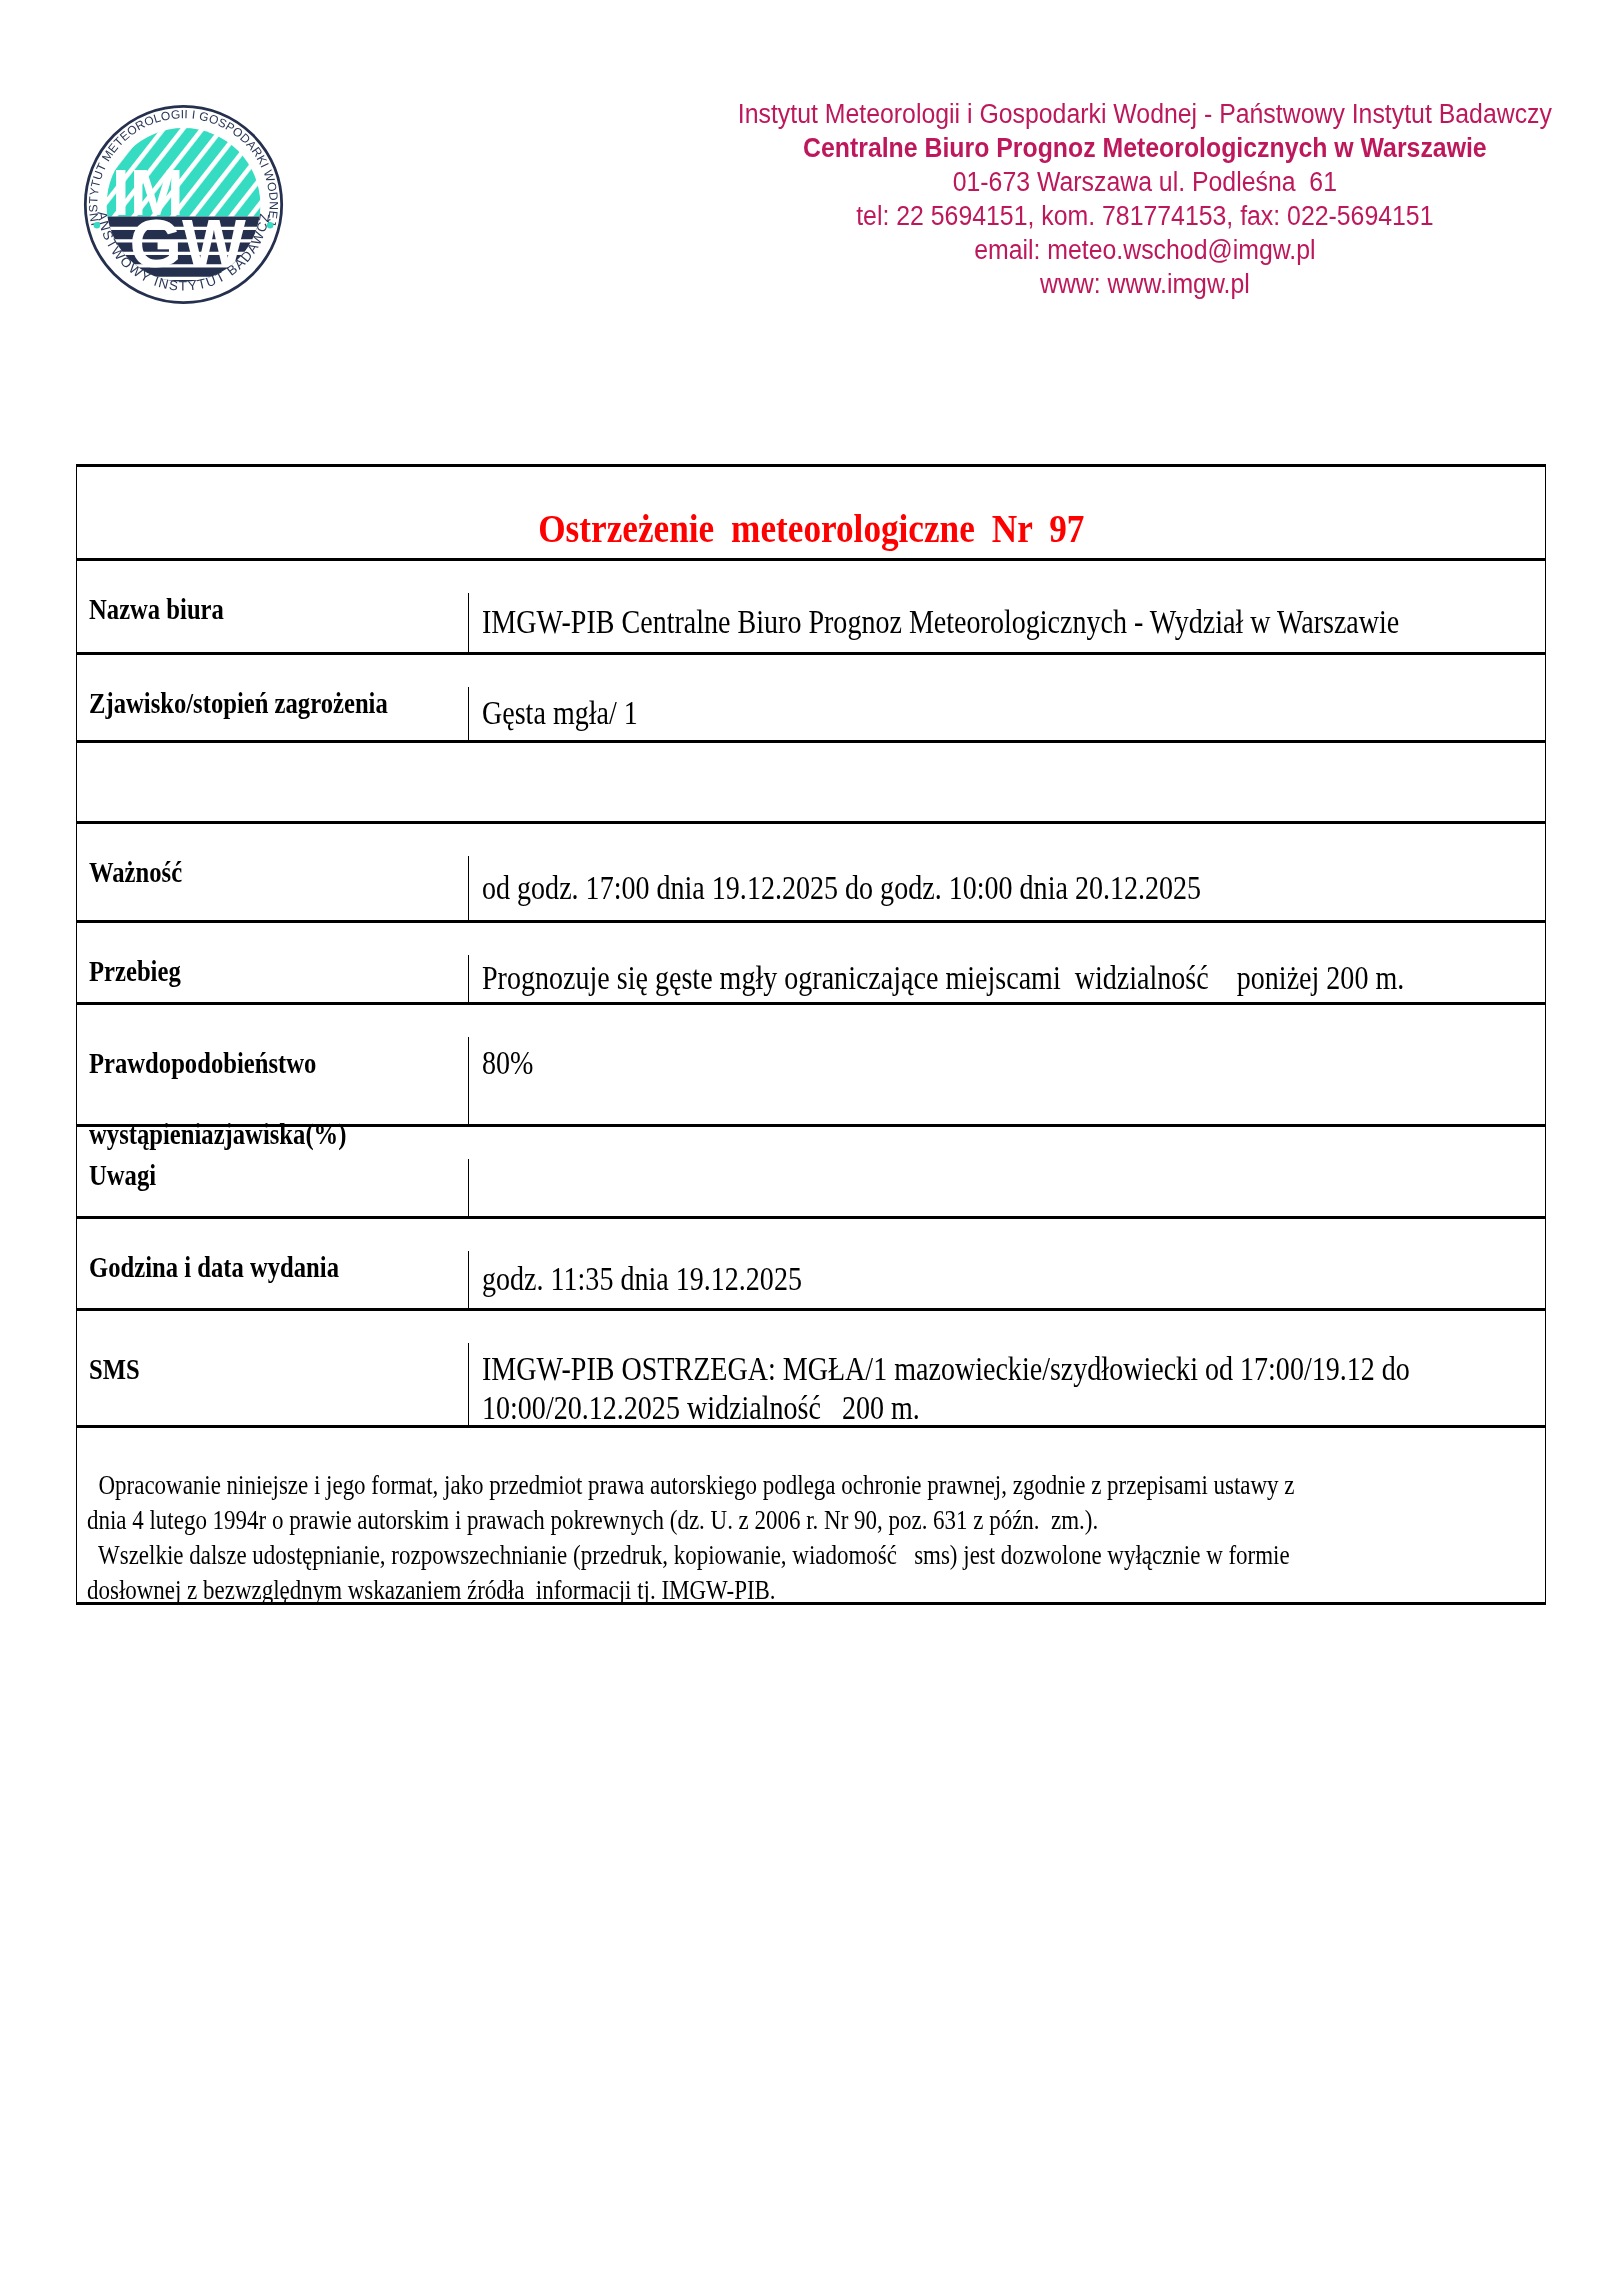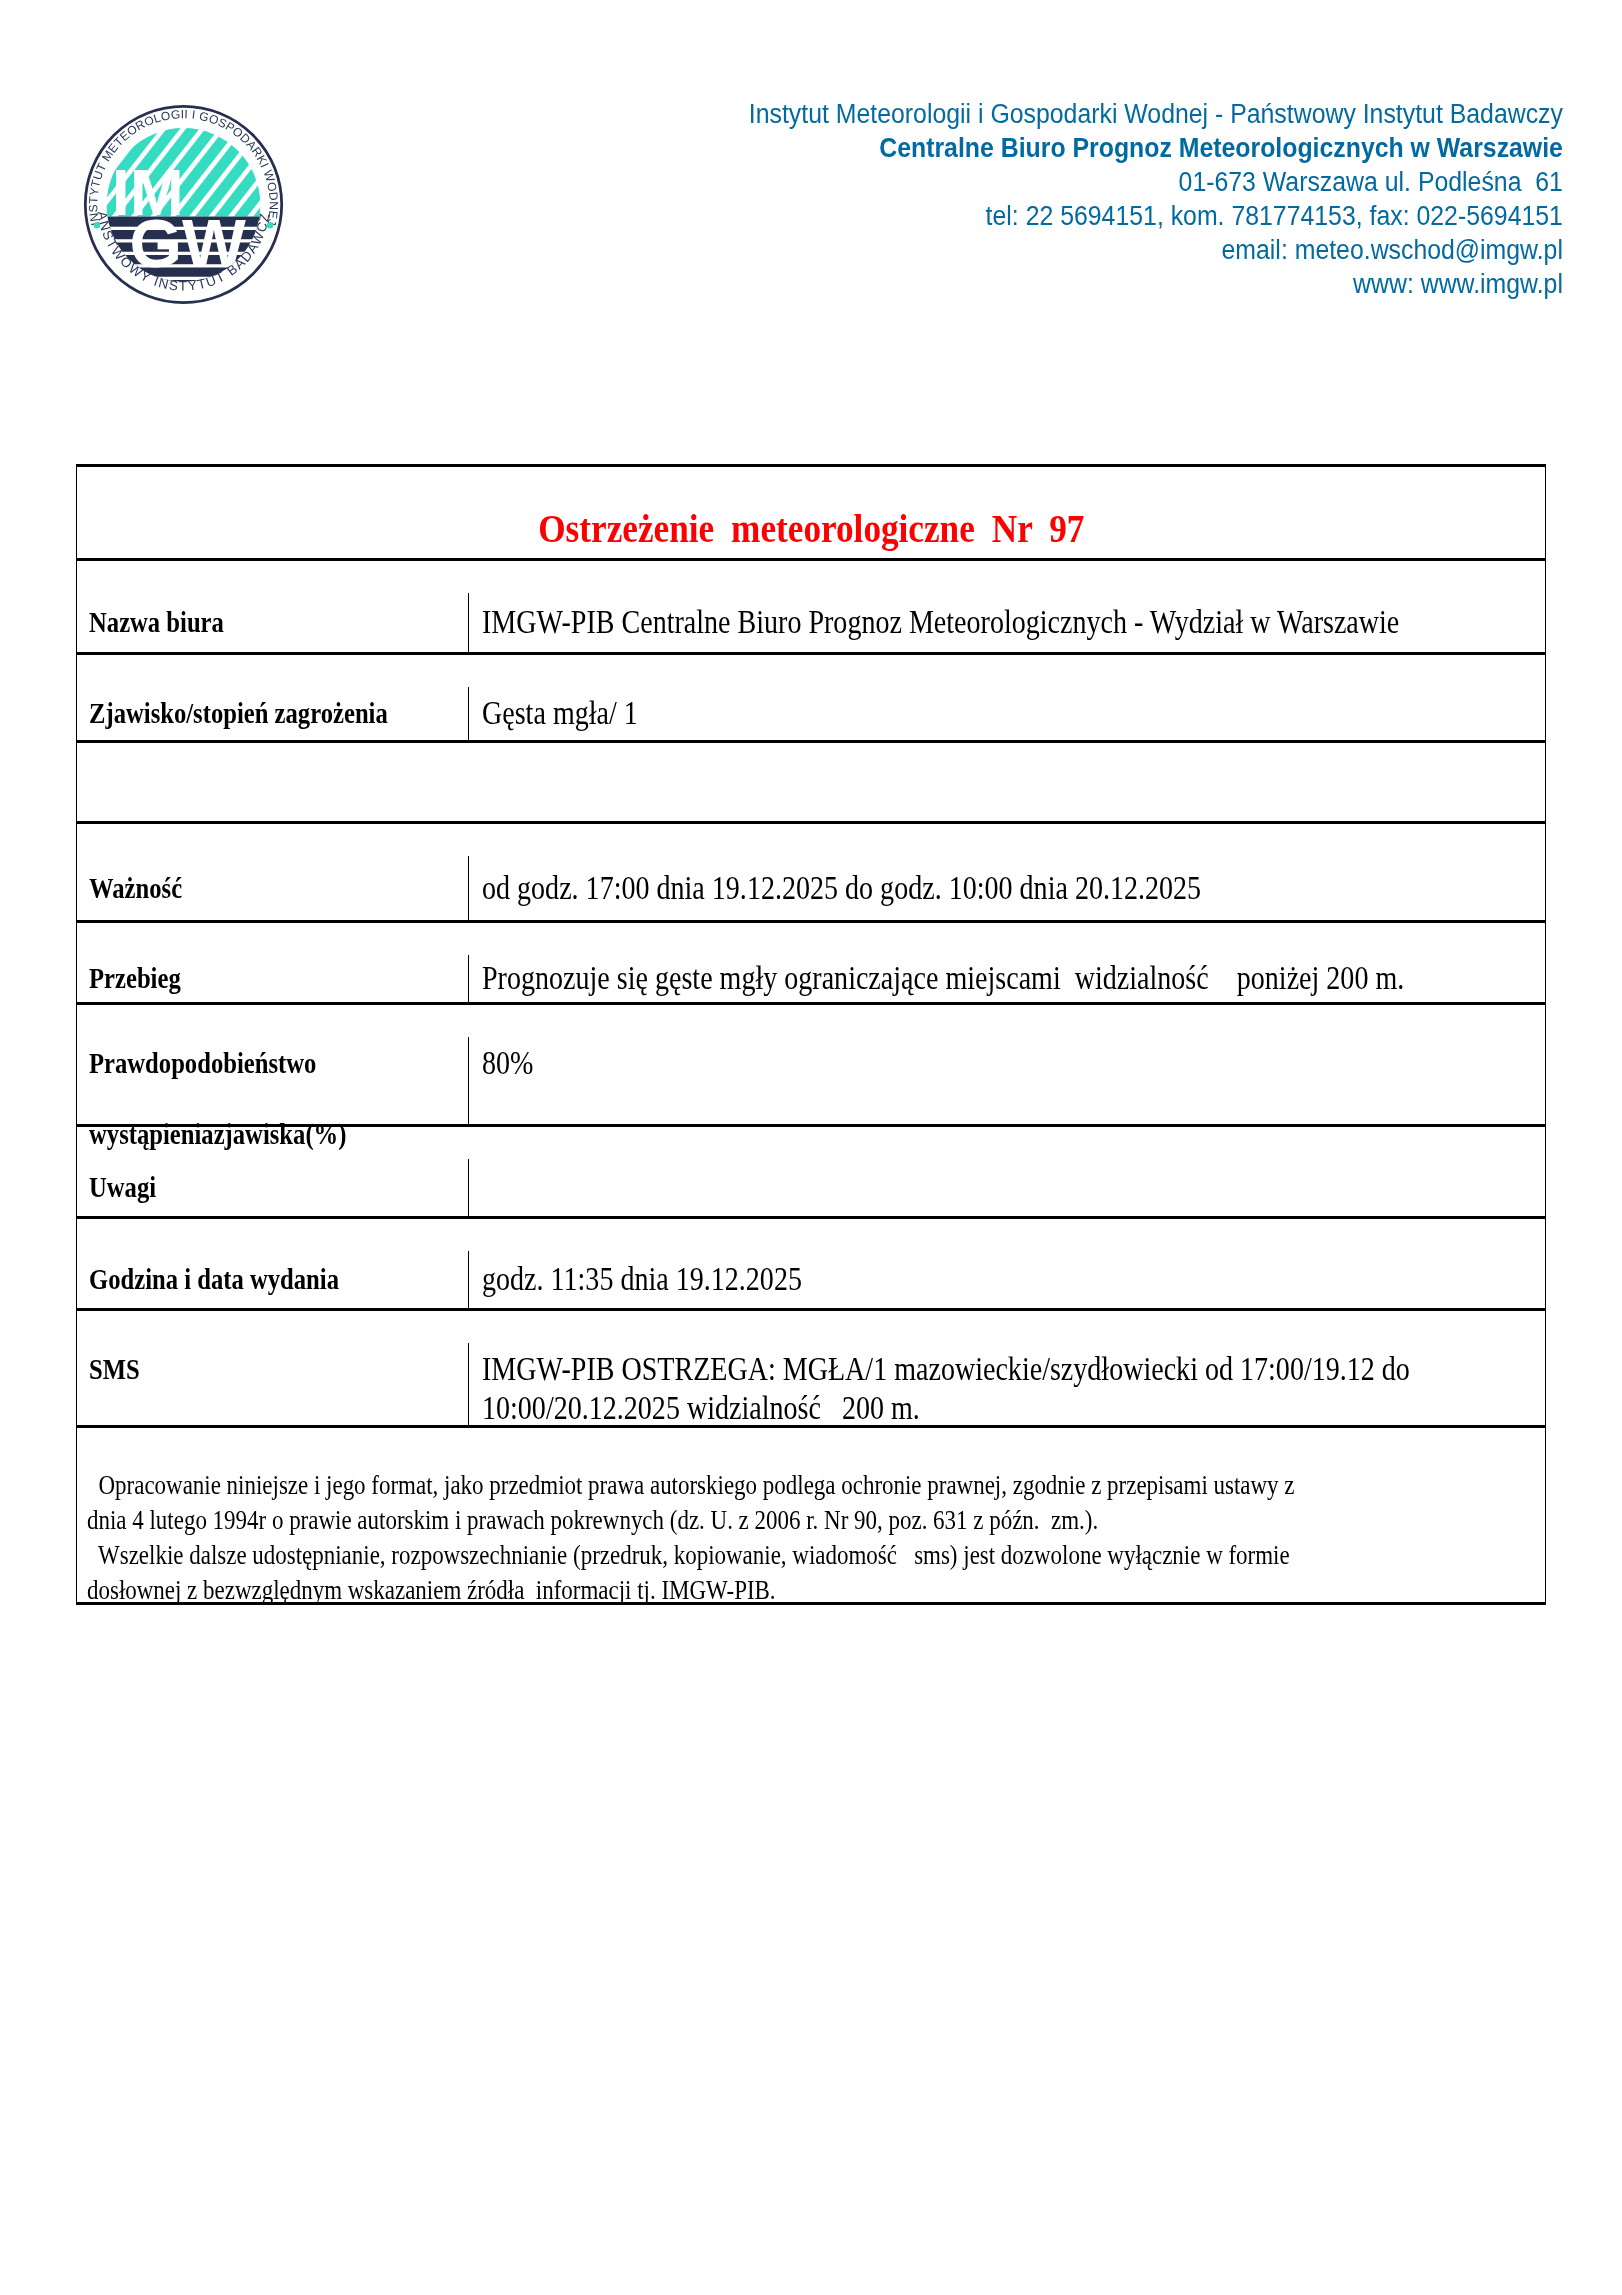--- a/index.html
+++ b/index.html
@@ -4,22 +4,22 @@
 <style>
   html,body{margin:0;padding:0;background:#ffffff;}
   body{
     width:1622px;height:2295px;position:relative;
     font-family:"Liberation Serif",serif;color:#000;
     overflow:hidden;
   }
   
   .logo{position:absolute;left:83px;top:104px;width:201px;height:201px;}
   .header-block{
-    position:absolute;top:97px;right:59px;text-align:right;
-    color:#0369a1;font-family:"Liberation Sans",sans-serif;
+    position:absolute;top:97px;right:70px;text-align:center;
+    color:#be185d;font-family:"Liberation Sans",sans-serif;
     font-size:27px;line-height:34px;
   }
   .header-line{white-space:pre;transform:scaleX(0.92);transform-origin:100% 50%;}
   .header-line.bold{font-weight:bold;}
   
   .doc-table{
     position:absolute;left:76px;top:464px;width:1470px;
     box-sizing:border-box;background:#fff;
     border:1.9px solid #000;border-top-width:3.2px;border-bottom-width:3.7px;
   }
@@ -28,21 +28,21 @@
   .h-title{height:59px;align-items:center;justify-content:center;}
   .h1{height:59px}.h2{height:53px}.h3{height:46px}.h4{height:64px}
   .h5{height:47px}.h6{height:87px}.h7{height:57px}.h8{height:57px}
   .h9{height:82px}.h-footer{height:142px}
   .title-text{
     color:#FF0000;font-weight:bold;font-size:40px;word-spacing:9.3px;
     white-space:pre;transform:scaleX(0.88);transform-origin:50% 50%;
   }
   .cell-label{
     width:392px;flex:0 0 392px;border-right:1.9px solid #000;box-sizing:border-box;
-    display:flex;flex-direction:column;justify-content:center;
+    display:flex;flex-direction:column;
     padding-left:12px;font-weight:bold;font-size:29px;
   }
   .cell-value{
     flex:1;display:flex;flex-direction:column;justify-content:center;
     padding-left:13px;box-sizing:border-box;font-size:33px;
   }
   .cx{display:block;white-space:pre;transform:scaleX(0.85);transform-origin:0 50%;}
   .cx b{font-weight:bold;}
   .top-a .cell-label,.top-a .cell-value{justify-content:flex-start;}
   .h6.top-a .cell-label,.h6.top-a .cell-value{padding-top:4.6px;line-height:42px;gap:29px;}

